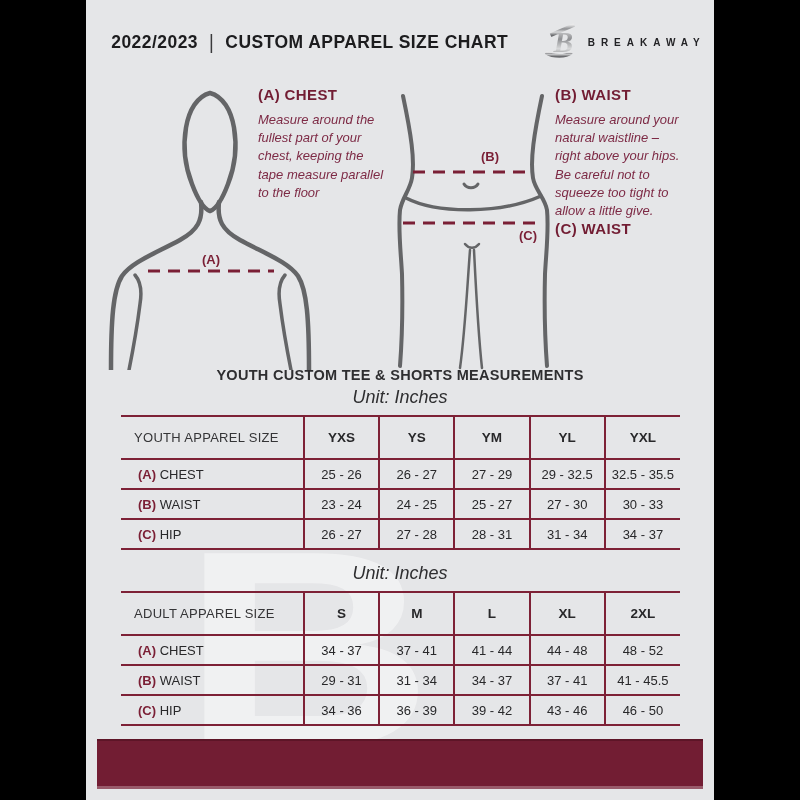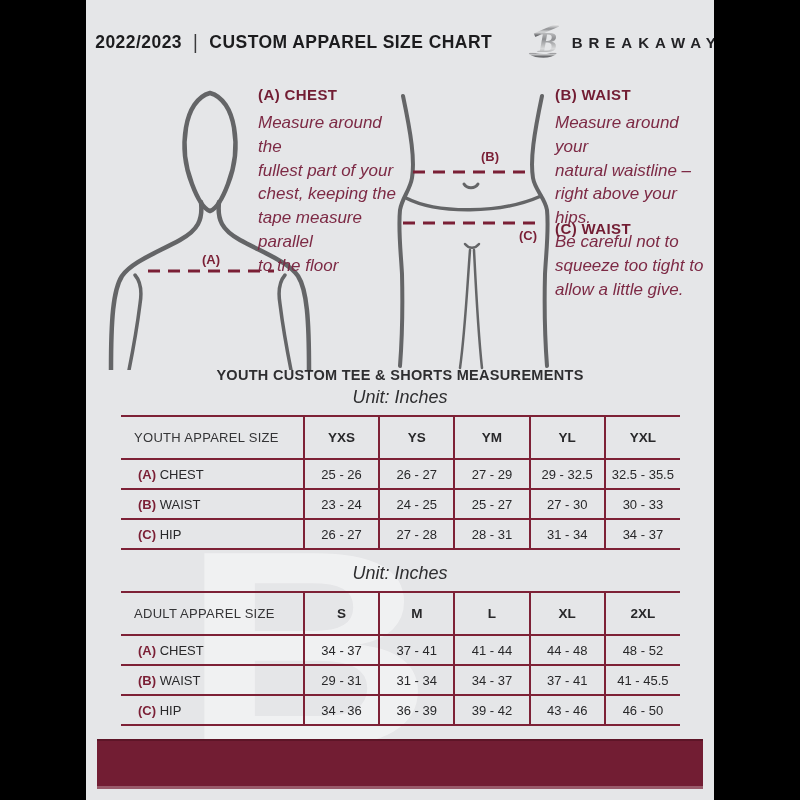--- a/index.html
+++ b/index.html
@@ -12,26 +12,26 @@
   *{margin:0;padding:0;box-sizing:border-box;}
   body{width:800px;height:800px;background:#000;font-family:"Liberation Sans",sans-serif;}
   .canvas{position:relative;width:800px;height:800px;background:#000;overflow:hidden;}
   .page{position:absolute;left:86px;top:0;width:628px;height:800px;background:var(--page);overflow:hidden;}
 
   
   .header{position:absolute;top:20px;left:0;width:628px;height:44px;display:flex;align-items:center;justify-content:center;gap:16px;}
   .hdr-text{display:flex;align-items:center;gap:12px;font-weight:700;font-size:19px;letter-spacing:.5px;color:#1c1c1e;transform:scaleX(.92);transform-origin:center;white-space:nowrap;}
   .hdr-sep{font-weight:300;color:#3a3a3c;font-size:20px;}
   .brand{display:flex;align-items:center;gap:8px;}
-  .brand-name{font-weight:700;font-size:15px;letter-spacing:6px;color:#232326;white-space:nowrap;}
+  .brand-name{font-weight:700;font-size:10px;letter-spacing:6px;color:#232326;white-space:nowrap;}
 
   
   .instr{position:absolute;width:158px;z-index:2;}
   .instr h3{font-size:15px;font-weight:700;color:#721d33;letter-spacing:.4px;margin-bottom:8px;}
-  .instr p{font-size:17px;font-style:italic;color:#7d2a45;line-height:1.4;white-space:pre-line;}
+  .instr p{font-size:13px;font-style:italic;color:#7d2a45;line-height:1.4;white-space:pre-line;}
   .instr-a{left:172px;top:86px;width:150px;}
   .instr-b{left:469px;top:86px;}
   .instr-c{left:469px;top:220px;}
 
   
   .diagram{position:absolute;z-index:1;}
   .diagram-upper{left:18px;top:78px;}
   .diagram-lower{left:303px;top:92px;}
   .outline{fill:none;stroke:var(--outline);stroke-linecap:round;stroke-linejoin:round;}
   .dash{fill:none;stroke:#7a1f35;stroke-width:3;stroke-dasharray:12 8;}

